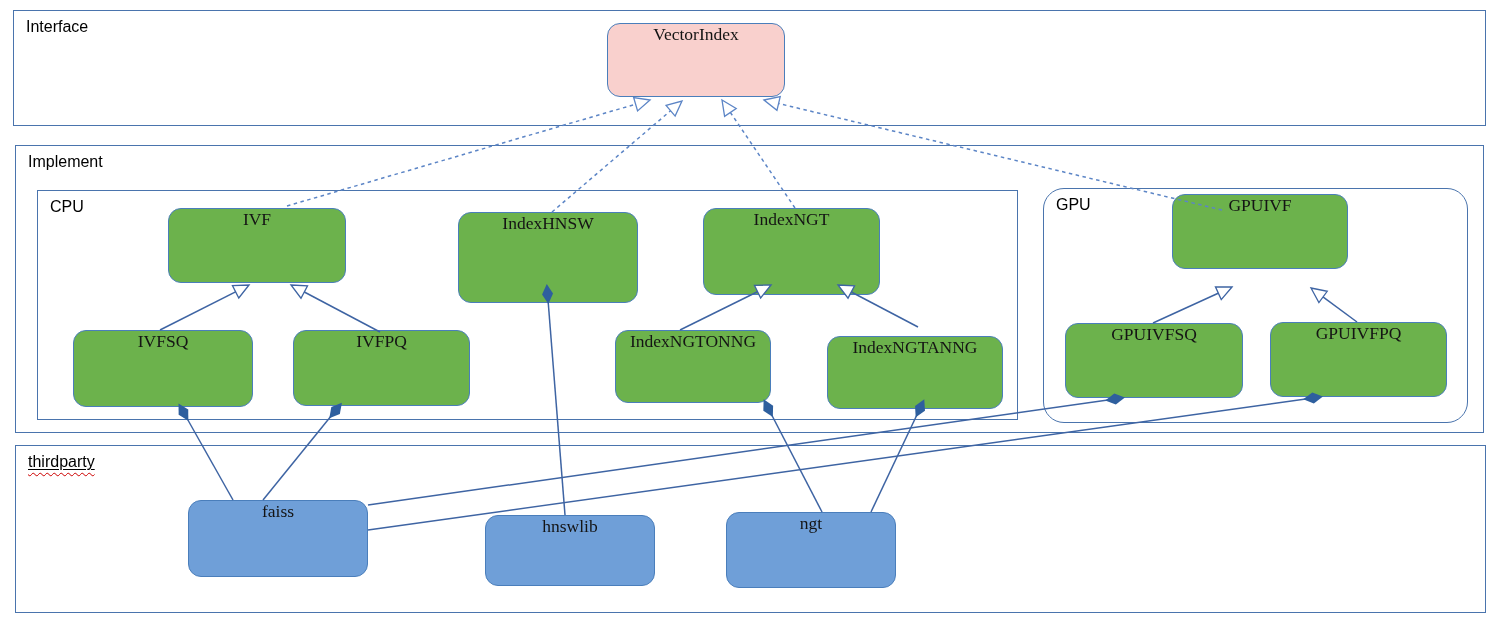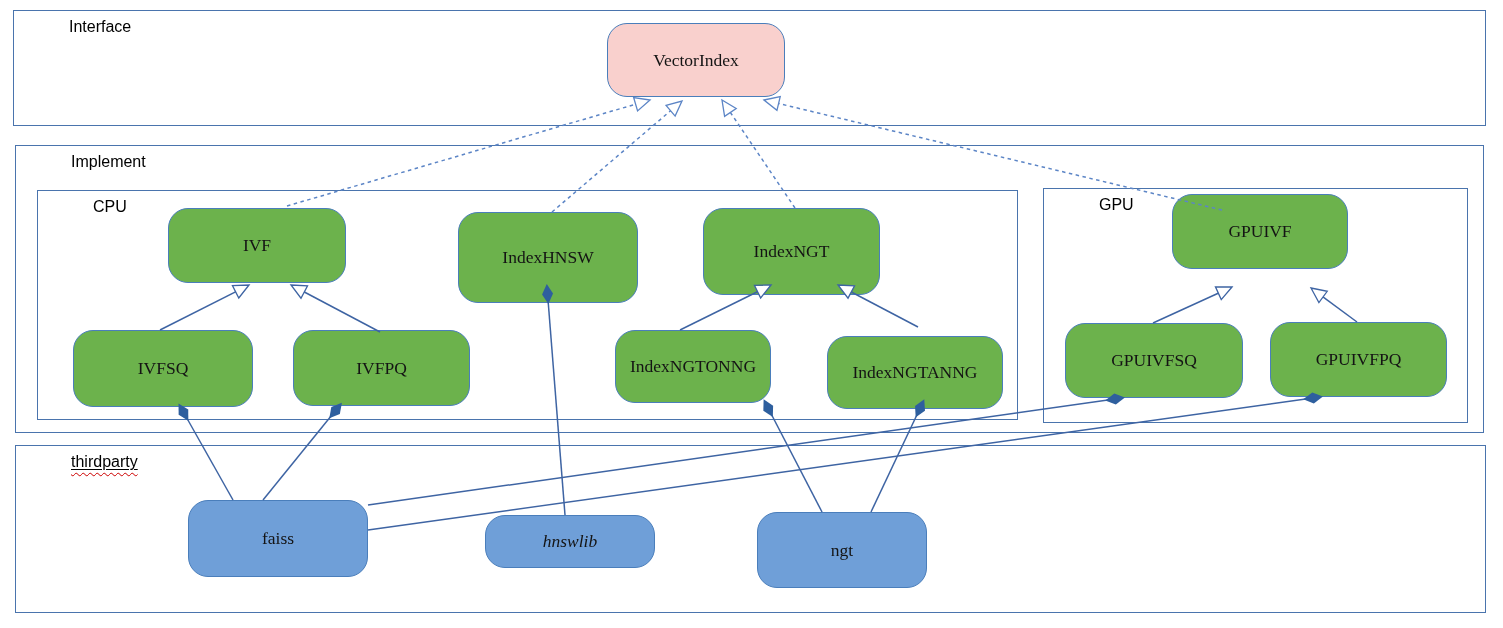--- a/index.html
+++ b/index.html
@@ -1,24 +1,24 @@
 <!DOCTYPE html>
 <html><head>
 <meta charset="utf-8">
 <style>
   html,body{margin:0;padding:0;background:#ffffff;font-family:"Liberation Sans",sans-serif;}
   #canvas{position:relative;width:1503px;height:628px;background:#ffffff;overflow:hidden;}
 
-  .group{position:absolute;border:1.6px solid #4a74ad;background:transparent;box-sizing:border-box;z-index:1;padding-left:43px;}
+  .group{position:absolute;border:1.6px solid #4a74ad;background:transparent;box-sizing:border-box;z-index:1;}
   .glabel{display:inline-block;margin:7px 0 0 12px;font-size:16px;color:#000;}
   .u-black{text-decoration:underline;text-decoration-thickness:1px;text-underline-offset:2px;}
   .u-wavy{text-decoration:underline wavy #cc0000;text-decoration-thickness:1px;text-underline-offset:5px;}
 
-  .node{position:absolute;box-sizing:border-box;border:1.6px solid #4a7ebb;border-radius:20px;
-        display:flex;align-items:center;justify-content:center;z-index:2;}
+  .node{position:absolute;box-sizing:border-box;border:1.6px solid #4a7ebb;border-radius:13px;
+        display:flex;align-items:flex-start;justify-content:center;z-index:2;}
   .node .nlabel{font-family:"Liberation Serif","DejaVu Serif",serif;font-size:17.5px;color:#141414;}
   .node.green{background:#6cb24c;}
   .node.blue{background:#6f9fd8;}
   .node.pink{background:#f9d0cd;}
 
   #edge-layer{position:absolute;left:0;top:0;z-index:3;pointer-events:none;}
 </style>
 </head>
 <body>
 
@@ -26,21 +26,21 @@
 
   <div class="group" style="left: 13px; top: 10px; width: 1473px; height: 116px; border-color: rgb(74, 116, 173);">
     <span class="glabel">Interface</span>
   </div>
   <div class="group" style="left: 15px; top: 145px; width: 1469px; height: 288px; border-color: rgb(74, 116, 173);">
     <span class="glabel">Implement</span>
   </div>
   <div class="group" style="left: 37px; top: 190px; width: 981px; height: 230px; border-color: rgb(74, 116, 173);">
     <span class="glabel">CPU</span>
   </div>
-  <div class="group" style="left: 1043px; top: 188px; width: 425px; height: 235px; border-color: rgb(74, 116, 173);">
+  <div class="group" style="left: 1043px; top: 188px; width: 425px; height: 235px; border-color: rgb(74, 116, 173); border-radius: 21px;">
     <span class="glabel">GPU</span>
   </div>
   <div class="group" style="left: 15px; top: 445px; width: 1471px; height: 168px; border-color: rgb(74, 116, 173);">
     <span class="glabel u-black"><span class="u-wavy">thirdparty</span></span>
   </div>
 
   <div class="node pink" style="left: 607px; top: 23px; width: 178px; height: 74px; border-color: rgb(74, 126, 187);">
       <span class="nlabel">VectorIndex</span>
     </div>
   <div class="node green" style="left: 168px; top: 208px; width: 178px; height: 75px; border-color: rgb(74, 126, 187);">
@@ -69,24 +69,24 @@
     </div>
   <div class="node green" style="left: 1270px; top: 322px; width: 177px; height: 75px; border-color: rgb(74, 126, 187);">
       <span class="nlabel">GPUIVFPQ</span>
     </div>
   <div class="node green" style="left: 1065px; top: 323px; width: 178px; height: 75px; border-color: rgb(74, 126, 187);">
       <span class="nlabel">GPUIVFSQ</span>
     </div>
   <div class="node blue" style="left: 188px; top: 500px; width: 180px; height: 77px; border-color: rgb(74, 126, 187);">
       <span class="nlabel">faiss</span>
     </div>
-  <div class="node blue" style="left: 485px; top: 515px; width: 170px; height: 53px; border-color: rgb(74, 126, 187); font-style: italic;">
+  <div class="node blue" style="left: 485px; top: 515px; width: 170px; height: 71px; border-color: rgb(74, 126, 187);">
       <span class="nlabel">hnswlib</span>
     </div>
-  <div class="node blue" style="left: 757px; top: 512px; width: 170px; height: 76px; border-color: rgb(74, 126, 187);">
+  <div class="node blue" style="left: 726px; top: 512px; width: 170px; height: 76px; border-color: rgb(74, 126, 187);">
       <span class="nlabel">ngt</span>
     </div>
 
   <svg id="edge-layer" width="1503" height="628">
       <g>
         <line x1="287" y1="206" x2="636.5612445945313" y2="103.92426466385585" stroke="#5c85c6" stroke-width="1.5" stroke-dasharray="3.5 3.5"></line>
         <polygon points="650,100 637.5634658260686,110.92394698543701 633.6392011622128,97.48519157996837" fill="#ffffff" stroke="#5c85c6" stroke-width="1.3"></polygon>
       </g>
       <g>
         <line x1="552" y1="212" x2="671.353083431573" y2="110.09082876227222" stroke="#5c85c6" stroke-width="1.5" stroke-dasharray="3.5 3.5"></line>

